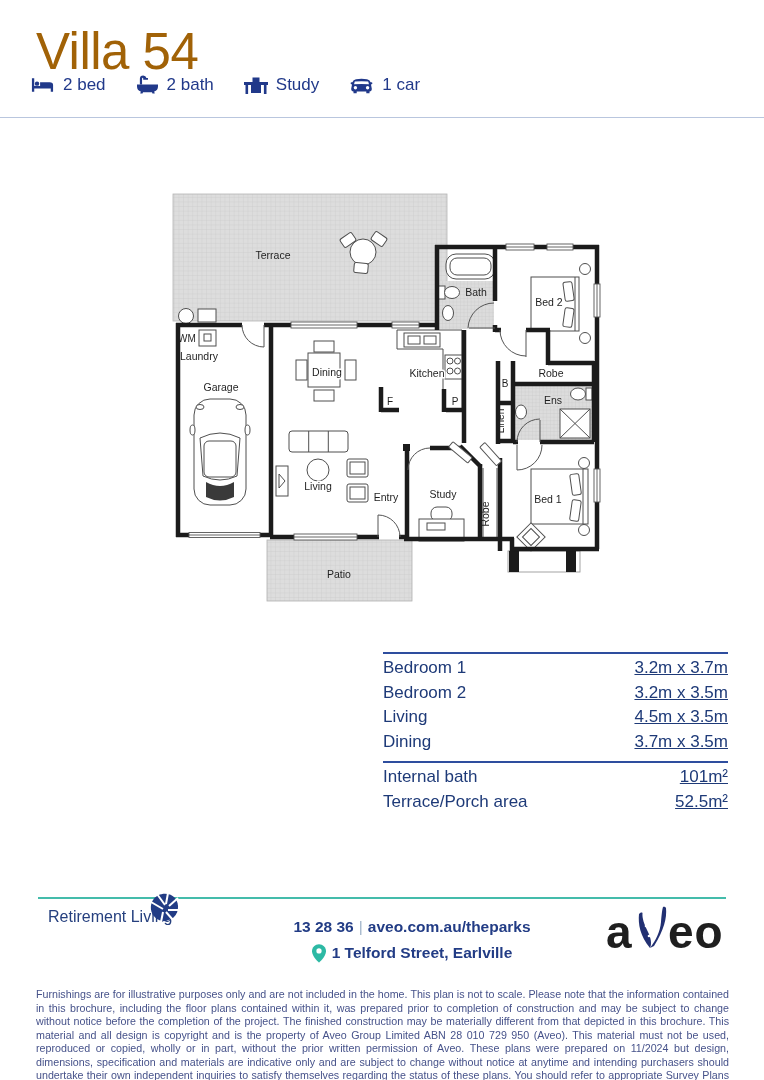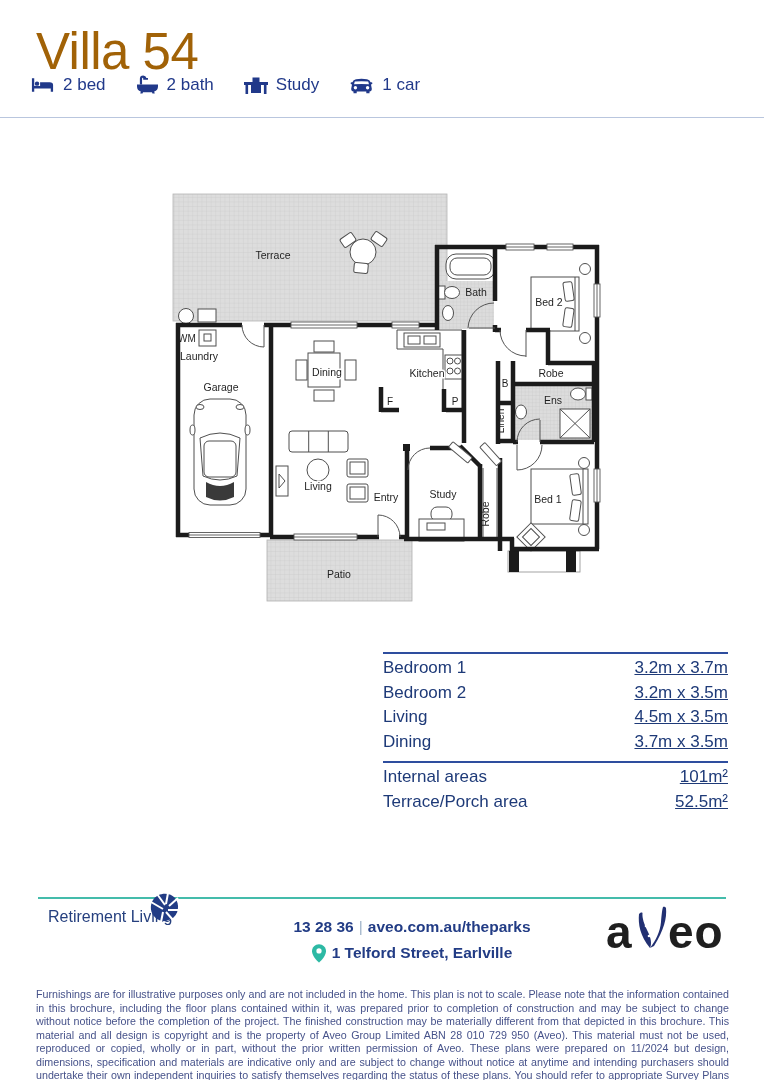--- a/index.html
+++ b/index.html
@@ -290,21 +290,21 @@
       <span>Living</span>
       <span class="v">4.5m x 3.5m</span>
     </div>
     <div class="dim-row">
       <span>Dining</span>
       <span class="v">3.7m x 3.5m</span>
     </div>
   </div>
   <div class="sect">
     <div class="dim-row">
-      <span>Internal areas</span>
+      <span>Internal bath</span>
       <span class="v">101m²</span>
     </div>
     <div class="dim-row">
       <span>Terrace/Porch area</span>
       <span class="v">52.5m²</span>
     </div>
   </div>
 </div>
 
 <div class="abs footer-rule"></div>

